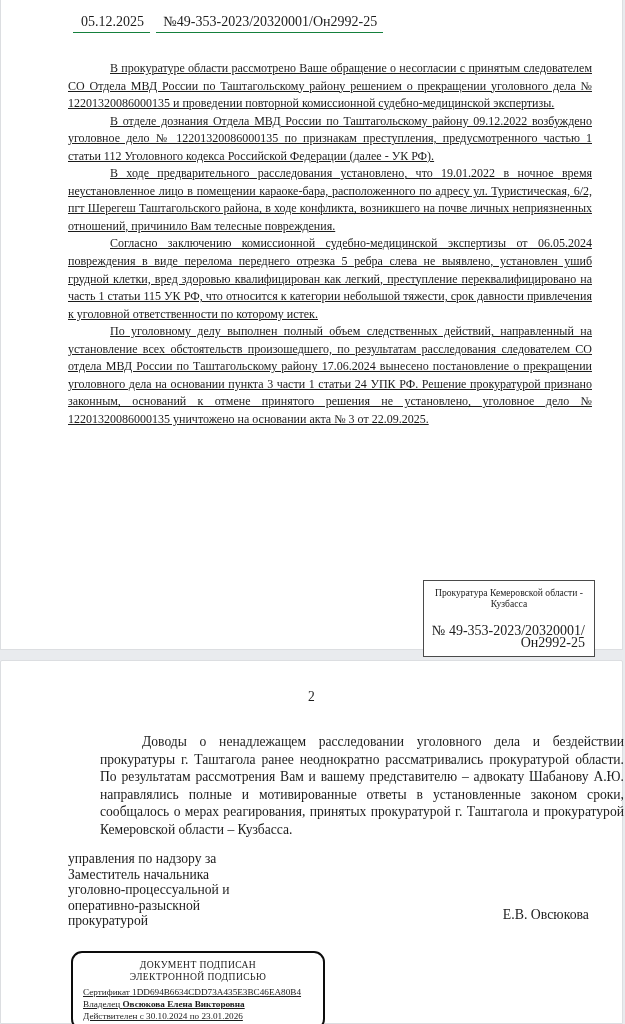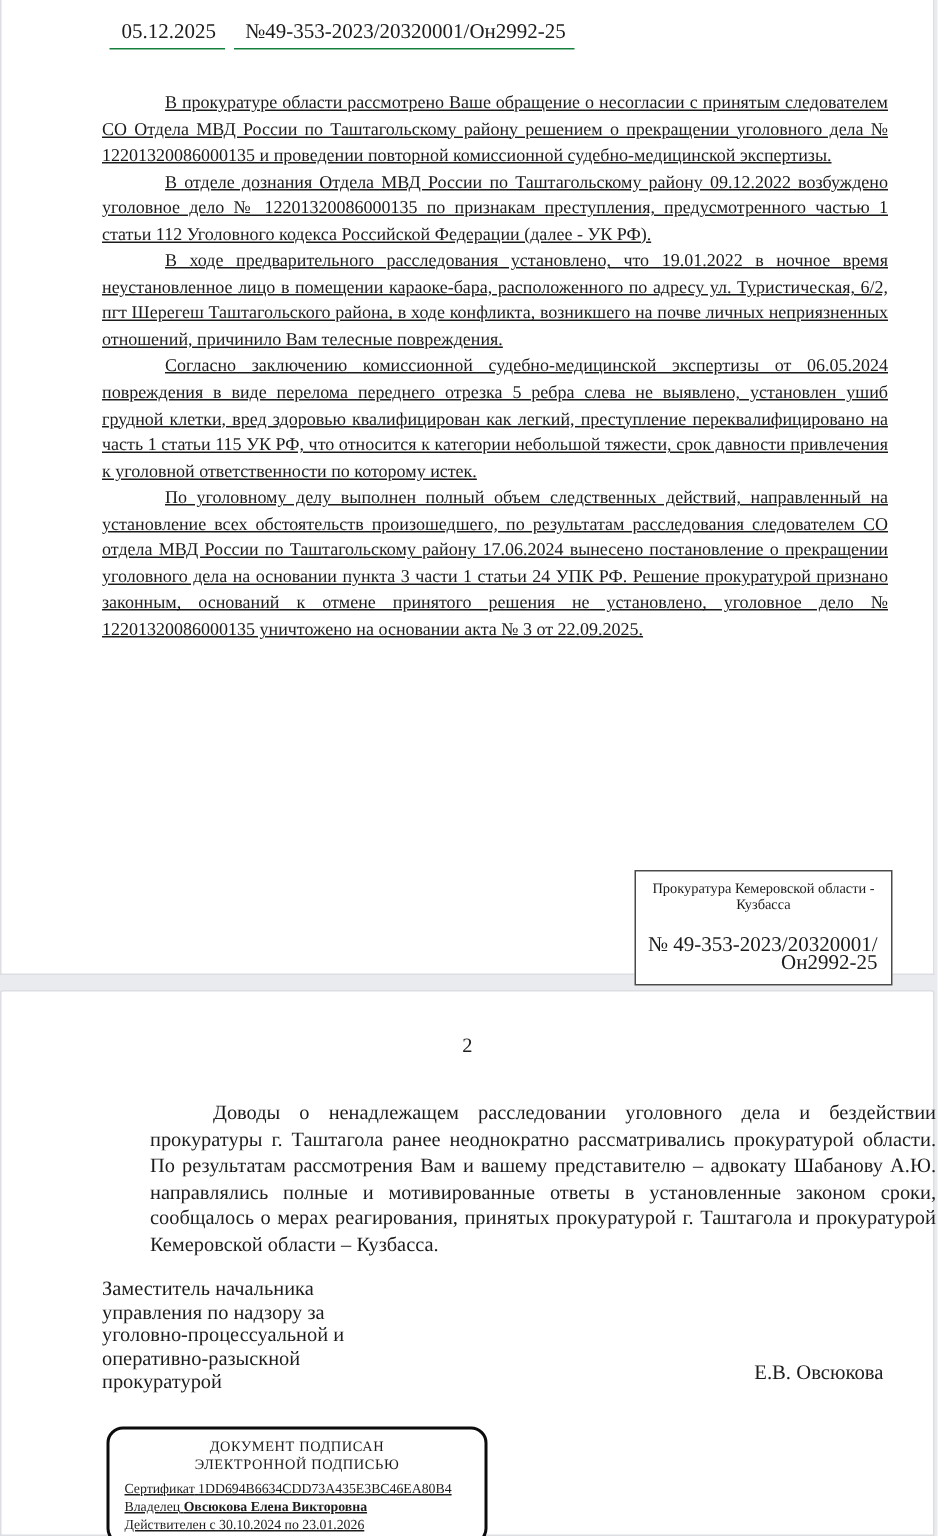--- a/index.html
+++ b/index.html
@@ -115,22 +115,22 @@
 </div>
 
 <div class="page page-2">
   <div class="page-num">2</div>
 
   <div class="p2-text">
     <p>Доводы о ненадлежащем расследовании уголовного дела и бездействии прокуратуры г. Таштагола ранее неоднократно рассматривались прокуратурой области. По результатам рассмотрения Вам и вашему представителю – адвокату Шабанову А.Ю. направлялись полные и мотивированные ответы в установленные законом сроки, сообщалось о мерах реагирования, принятых прокуратурой г. Таштагола и прокуратурой Кемеровской области – Кузбасса.</p>
   </div>
 
   <div class="sig-title">
+    <div>управления по надзору за</div>
     <div>Заместитель начальника</div>
-    <div>управления по надзору за</div>
     <div>уголовно-процессуальной и</div>
     <div>оперативно-разыскной</div>
     <div>прокуратурой</div>
   </div>
   <div class="sig-name">Е.В. Овсюкова</div>
 
   <div class="esign">
     <div class="esign-title">
       <div>ДОКУМЕНТ ПОДПИСАН</div>
       <div>ЭЛЕКТРОННОЙ ПОДПИСЬЮ</div>

